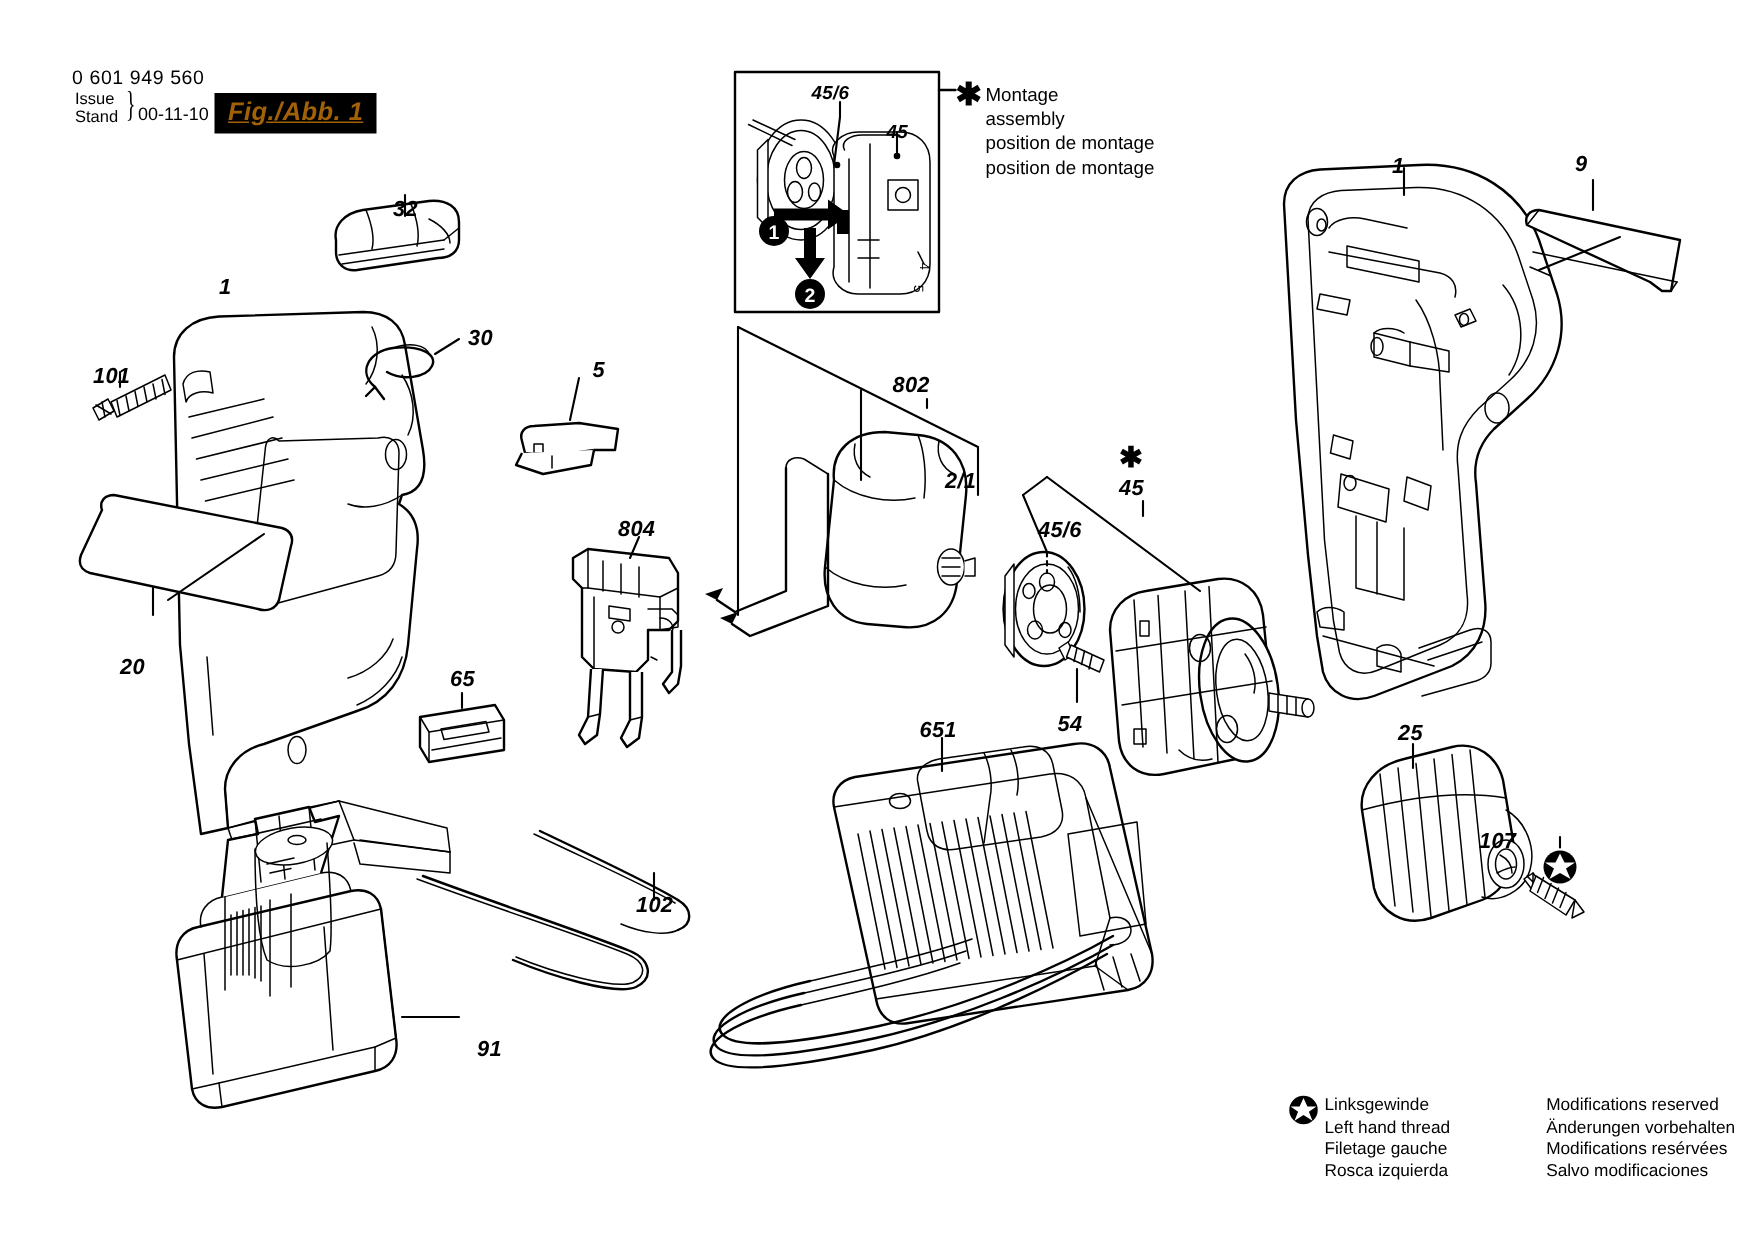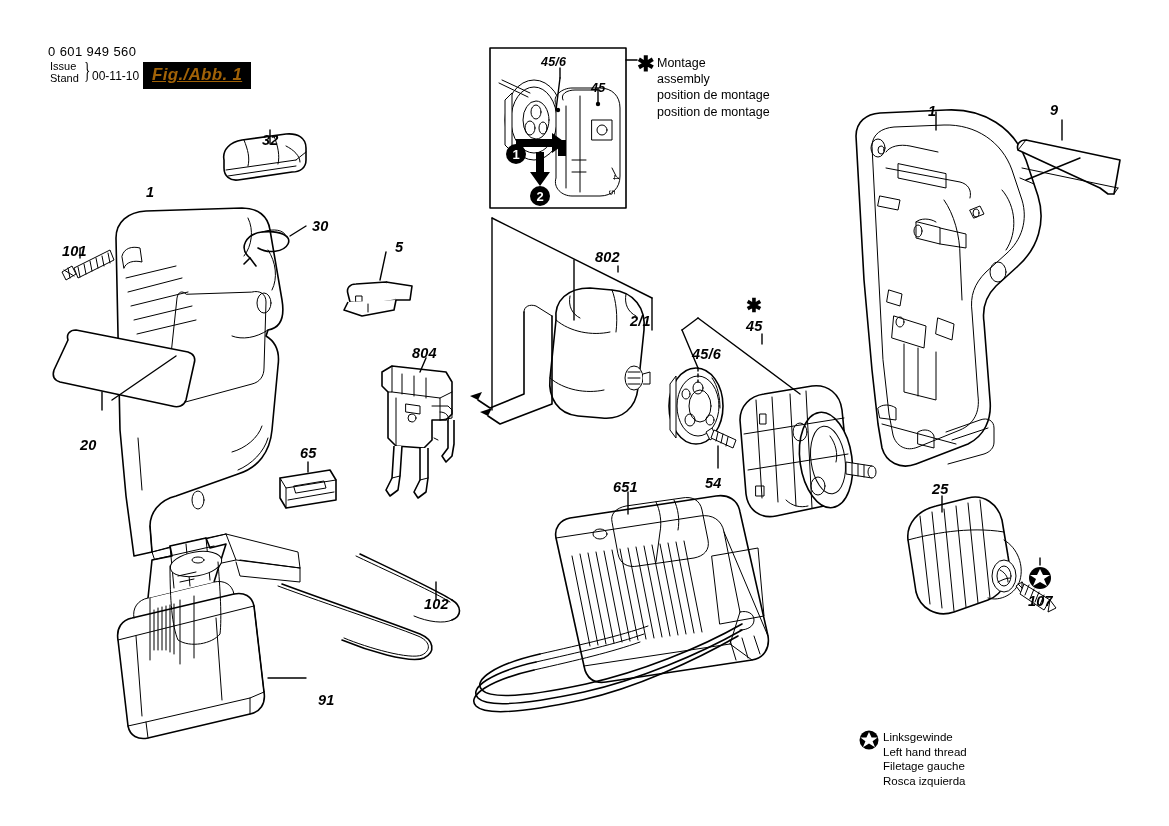--- a/index.html
+++ b/index.html
@@ -663,28 +663,34 @@
   <div class="callout" style="left:595px; top:249px;">802</div>
   <div class="callout" style="left:80px; top:418px;margin-top:19px;">20</div>
   <div class="callout" style="left:630px; top:313px;">2/1</div>
   <div class="callout" style="left:746px; top:318px;">45</div>
   <div class="callout" style="left:692px; top:346px;">45/6</div>
   <div class="callout" style="left:412px; top:345px;">804</div>
   <div class="callout" style="left:300px; top:445px;">65</div>
   <div class="callout" style="left:705px; top:475px;">54</div>
   <div class="callout" style="left:932px; top:481px;">25</div>
   <div class="callout" style="left:613px; top:479px;">651</div>
-  <div class="callout" style="left:1028px; top:553px;margin-top:40px;">107</div>
+  <div class="callout" style="left:986px; top:553px;">107</div>
   <div class="callout" style="left:424px; top:596px;">102</div>
   <div class="callout" style="left:318px; top:692px;">91</div>
 
   <div class="star-mark" style="left:746px; top:296px;">✱</div>
 
   <div class="legend">
     <div class="legend-col c1">
       <span>Linksgewinde</span>
       <span>Left hand thread</span>
       <span>Filetage gauche</span>
       <span>Rosca izquierda</span>
     </div>
+    <div class="legend-col c2">
+      <span>Modifications reserved</span>
+      <span>Änderungen vorbehalten</span>
+      <span>Modifications resérvées</span>
+      <span>Salvo modificaciones</span>
+    </div>
   </div>
 
 </div>
 
 </body></html>

